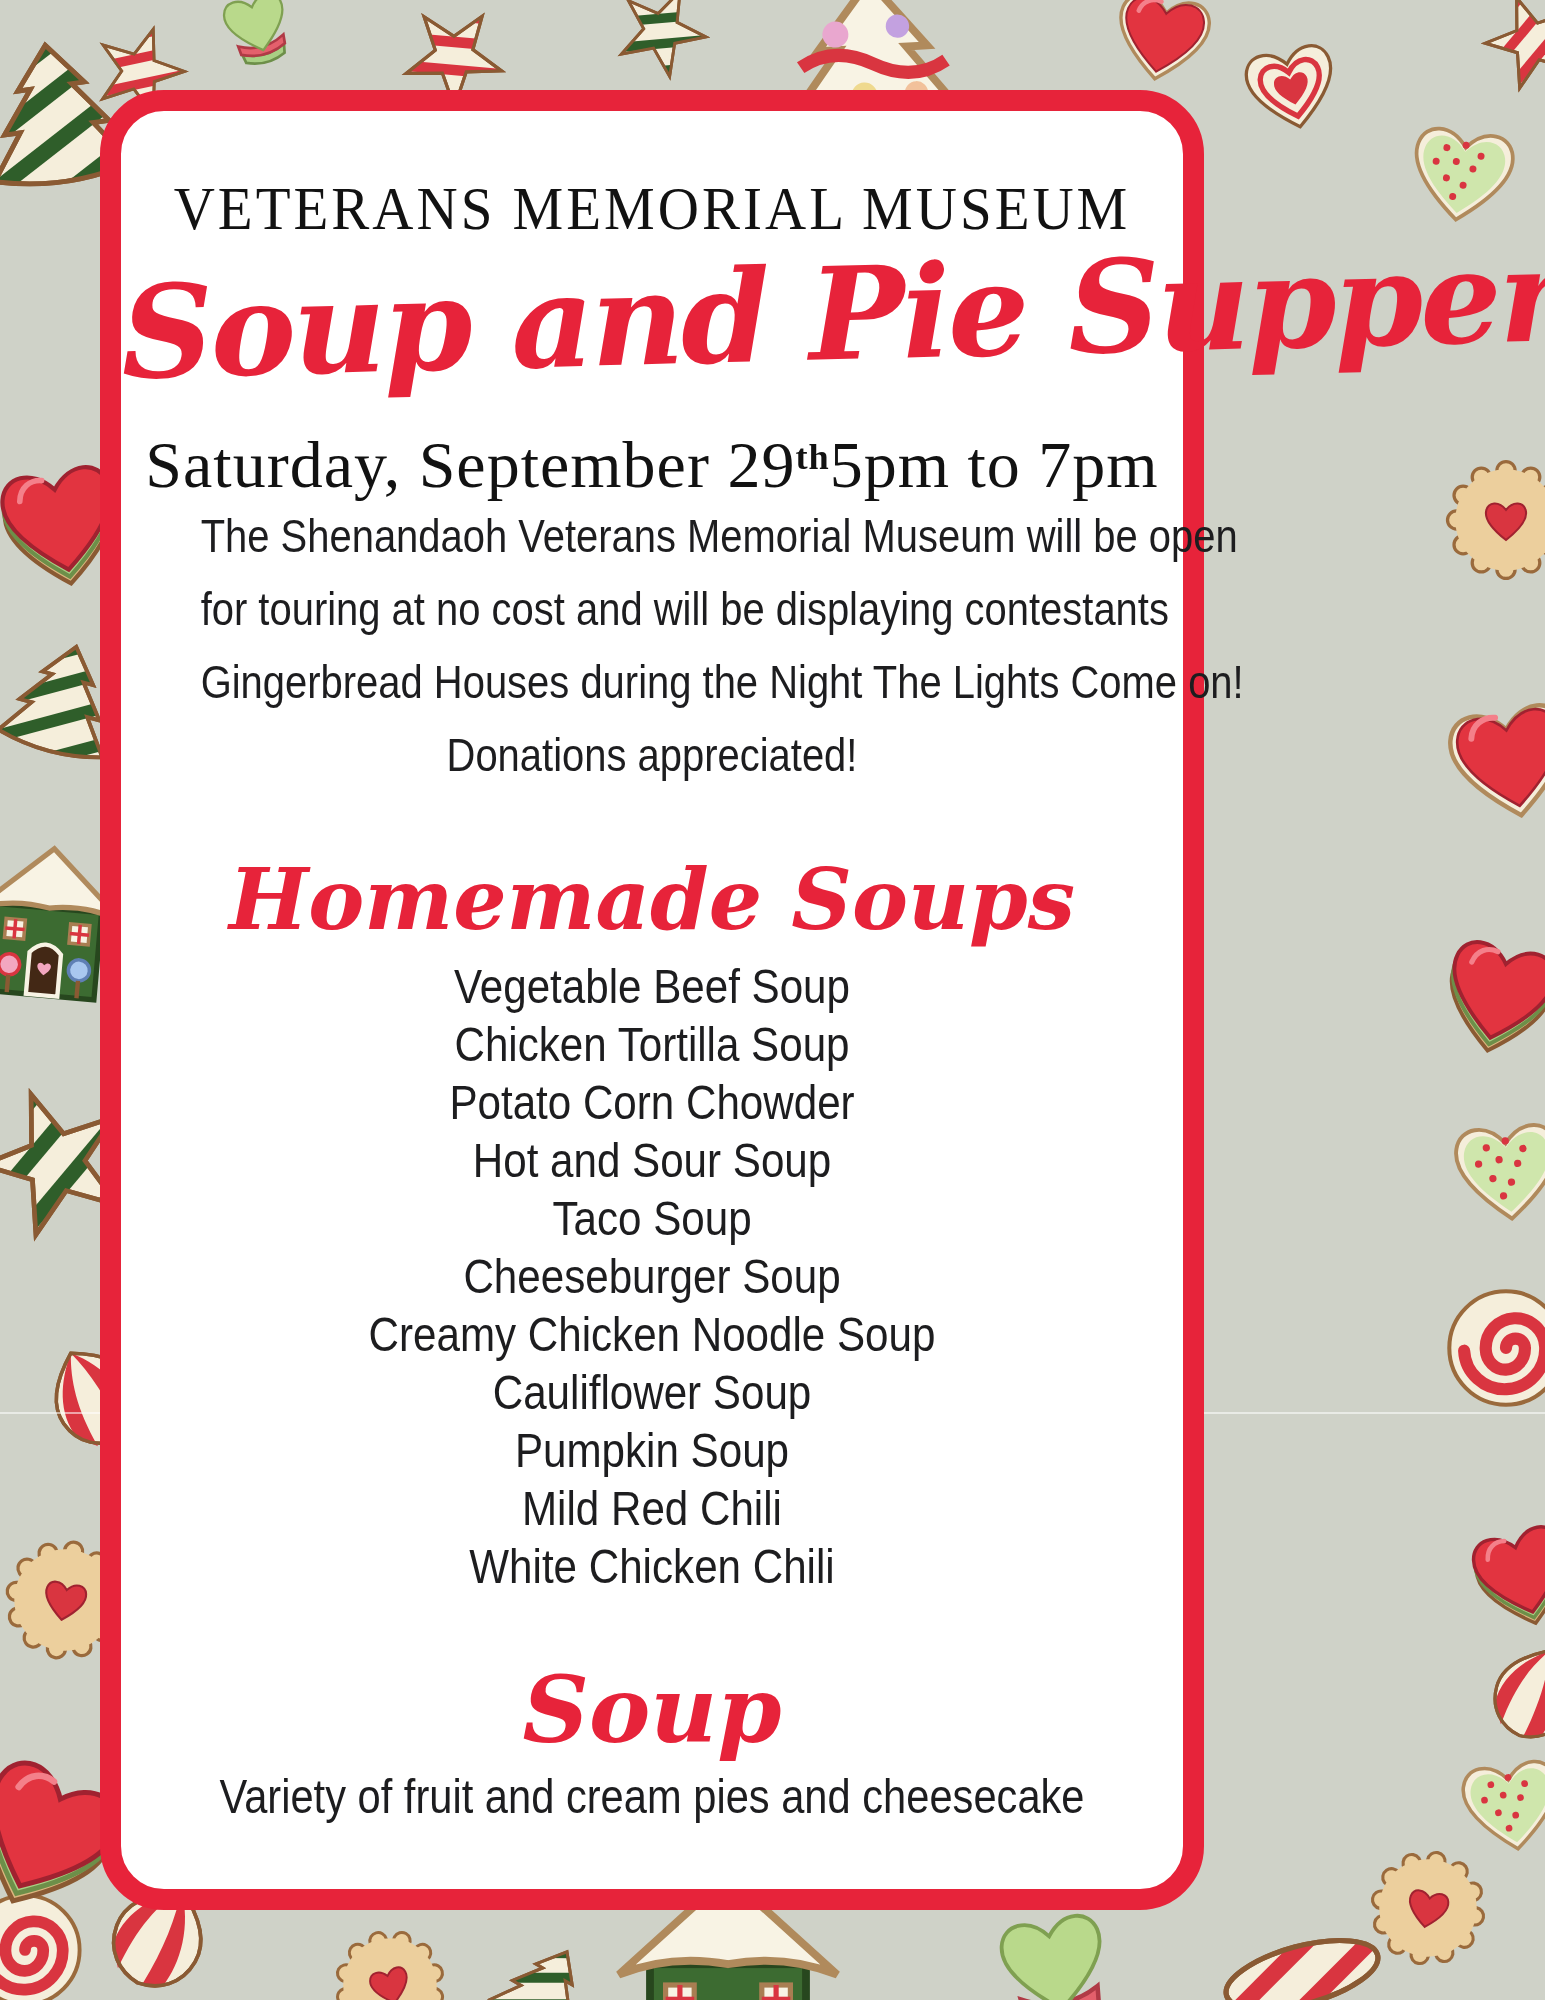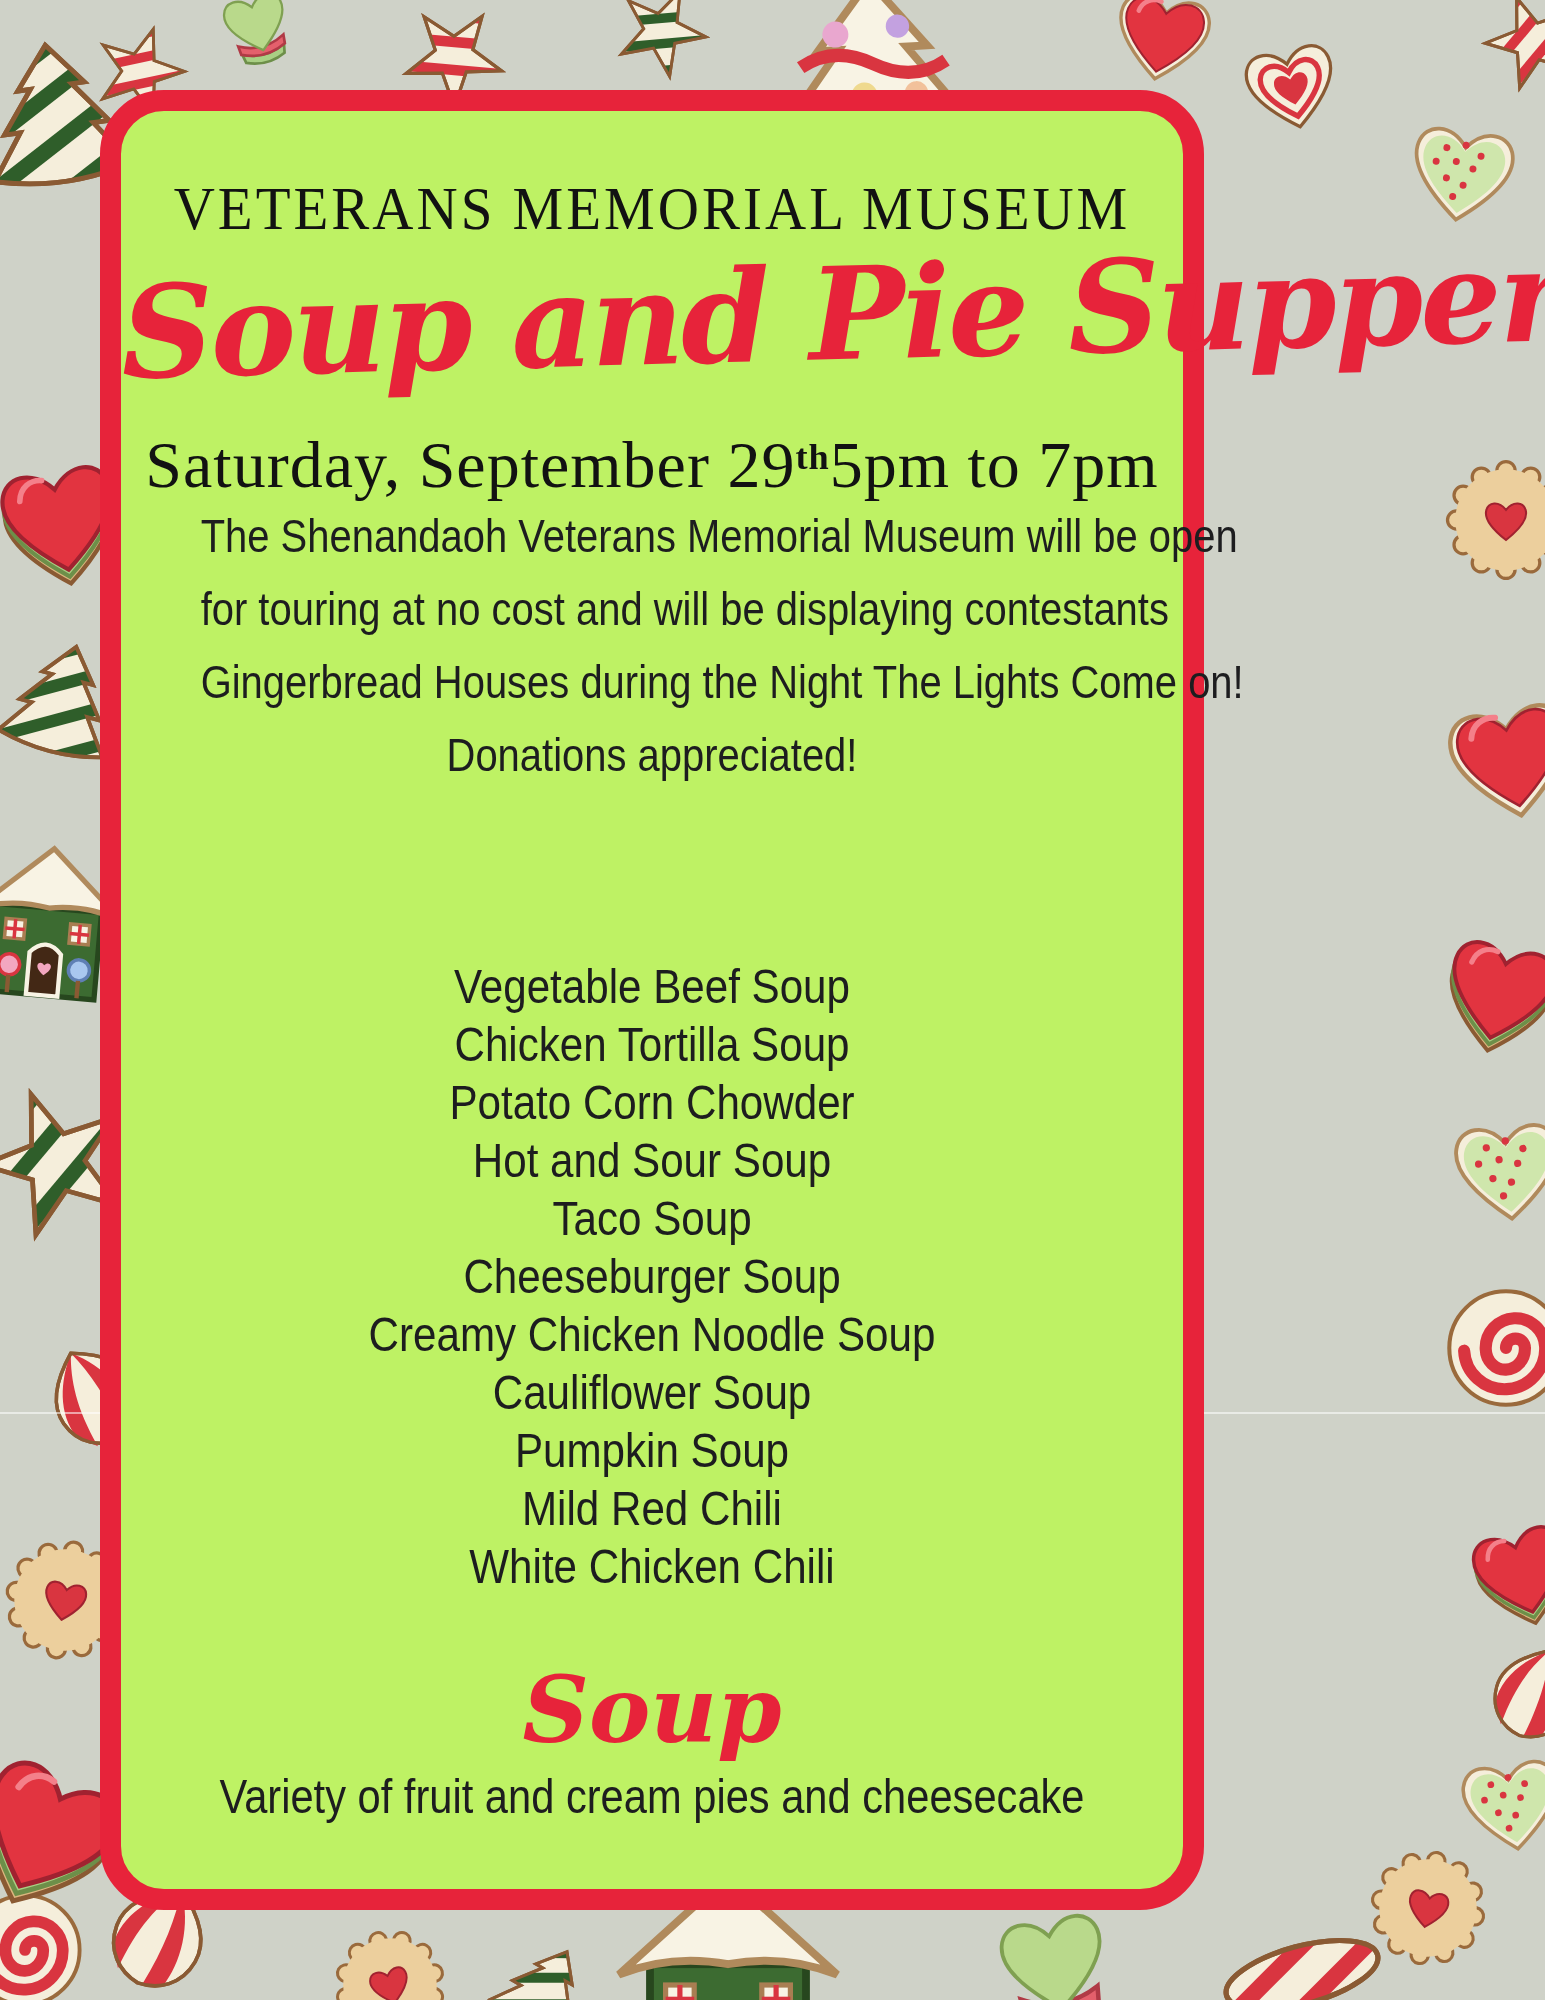--- a/index.html
+++ b/index.html
@@ -11,21 +11,21 @@
   body{
     width:1545px;height:2000px;position:relative;overflow:hidden;
     background:var(--bg);
     font-family:"Liberation Sans", sans-serif;
   }
   .bg{position:absolute;left:0;top:0;width:1545px;height:2000px;z-index:0;}
   .artifact-line{position:absolute;left:0;top:1412px;width:100%;height:2px;
     background:rgba(255,255,255,.55);z-index:1;}
   .card{
     position:absolute;left:100px;top:90px;width:1104px;height:1820px;
-    box-sizing:border-box;background:#bef264;
+    box-sizing:border-box;background:#ffffff;
     border:21px solid var(--red);border-radius:64px;z-index:2;
   }
   .abs{position:absolute;left:0;width:100%;text-align:center;}
   .org{
     top:64px;font-family:"Liberation Serif", serif;font-size:57px;
     letter-spacing:3px;color:#121212;transform:scaleY(1.08);
     font-weight:500;
   }
   .script{
     font-family:"DejaVu Serif", serif;font-style:italic;font-weight:700;
@@ -262,20 +262,21 @@
     <span>Saturday, September 29</span><sup>th</sup><span class="time">5pm to 7pm</span>
   </div>
 
   <div class="abs intro">
     <div>The Shenandaoh Veterans Memorial Museum will be open</div>
     <div>for touring at no cost and will be displaying contestants</div>
     <div>Gingerbread Houses during the Night The Lights Come on!</div>
     <div>Donations appreciated!</div>
   </div>
 
+  <div class="abs script soups-heading">Homemade Soups</div>
 
   <div class="abs soup-list">
     <div>Vegetable Beef Soup</div>
     <div>Chicken Tortilla Soup</div>
     <div>Potato Corn Chowder</div>
     <div>Hot and Sour Soup</div>
     <div>Taco Soup</div>
     <div>Cheeseburger Soup</div>
     <div>Creamy Chicken Noodle Soup</div>
     <div>Cauliflower Soup</div>

